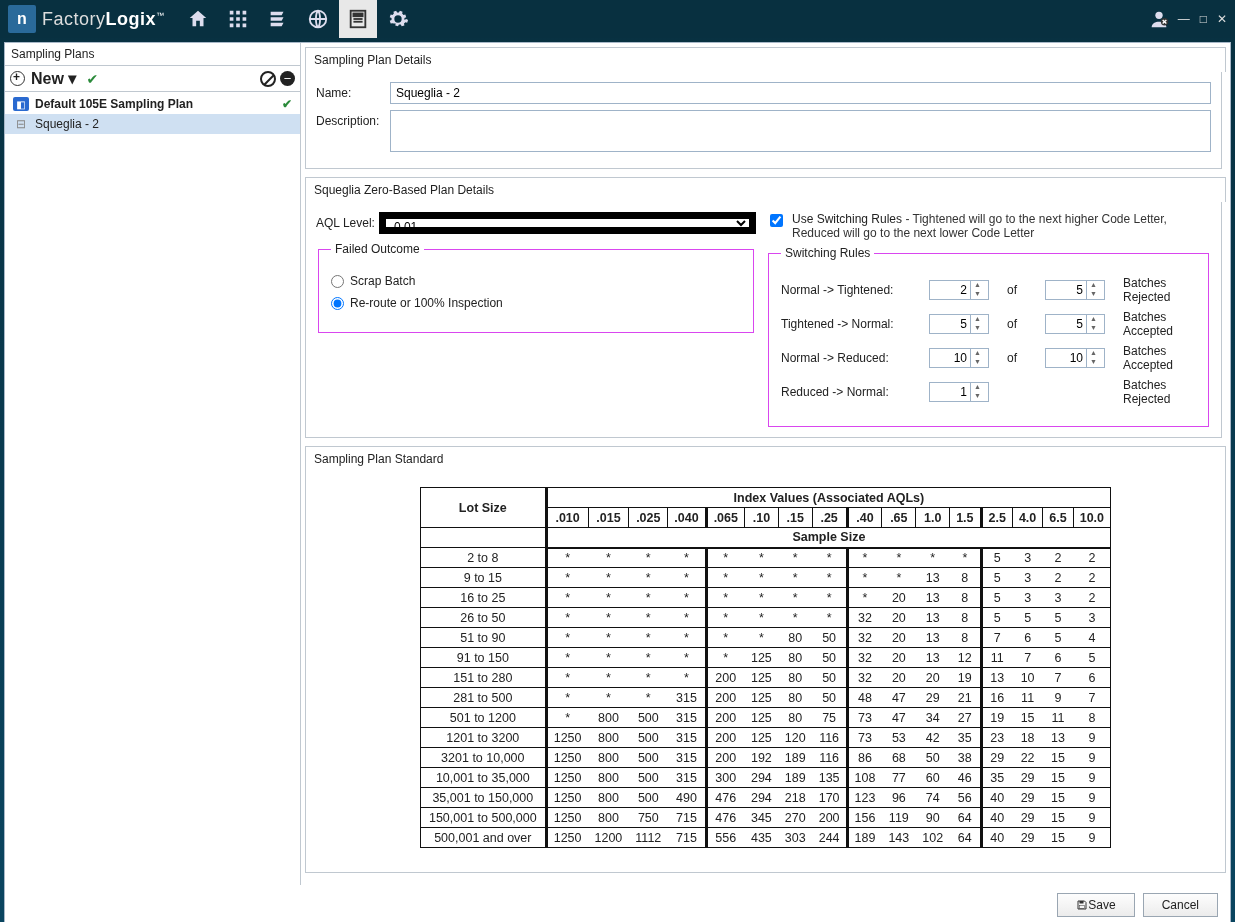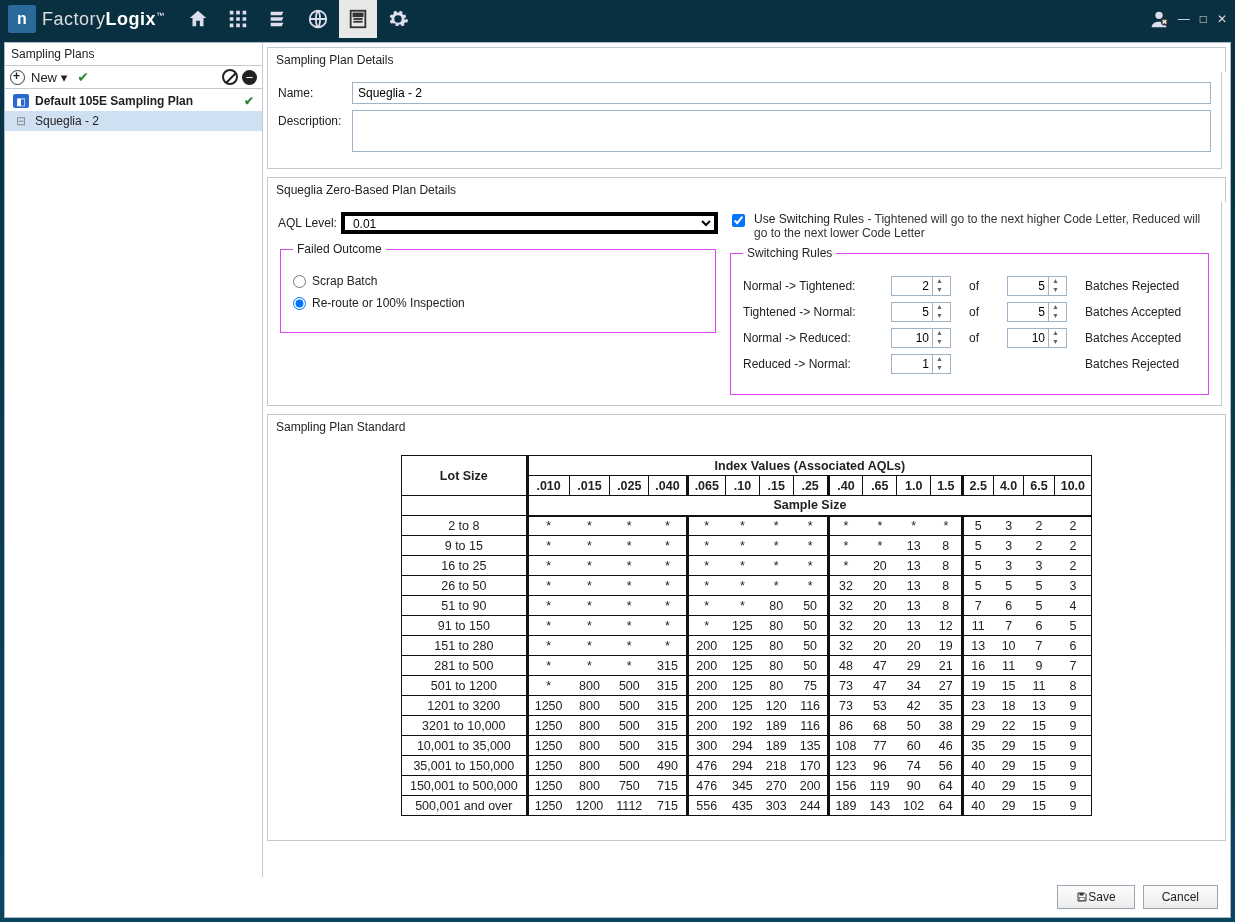--- a/index.html
+++ b/index.html
@@ -19,26 +19,26 @@
 .spacer { flex:1; }
 .win-ctrl { display:flex; gap:10px; align-items:center; color:#ddd; }
 .win-ctrl span { font-size:12px; cursor:default; }
 
 
 .content { flex:1; padding:4px; }
 .panel-root { background:#fff; height:100%; border:1px solid #a8b8c8; display:flex; flex-direction:column; }
 .work { flex:1; display:flex; overflow:hidden; }
 
 
-.sidebar { width:258px; border-right:1px solid #c0c8d0; display:flex; flex-direction:column; }
+.sidebar { width:296px; border-right:1px solid #c0c8d0; display:flex; flex-direction:column; }
 .side-head { border-bottom:1px solid #c0c8d0; padding:4px 6px; font-size:12px; display:flex; align-items:center; }
 .side-tool { border-bottom:1px solid #c0c8d0; padding:3px 5px; display:flex; align-items:center; gap:4px; }
 .side-tool .circle-plus { width:15px; height:15px; border:1.5px solid #333; border-radius:50%; position:relative; display:inline-block; }
 .side-tool .circle-plus::before { content:"+"; position:absolute; top:-2px; left:2px; font-size:12px; font-weight:bold; }
-.side-tool .dd { font-size:13px; margin-left:2px; }
+.side-tool .dd { font-size:16px; margin-left:2px;font-weight:bold; }
 .side-tool .chk { color:#2a8a3a; font-size:14px; margin-left:6px; }
 .side-tool .right { margin-left:auto; display:flex; gap:4px; align-items:center; }
 .side-tool .ban { width:16px; height:16px; border:2px solid #222; border-radius:50%; position:relative; }
 .side-tool .ban::after { content:""; position:absolute; width:2px; height:14px; background:#222; transform:rotate(45deg); left:6px; top:0; }
 .side-tool .minus { width:15px; height:15px; background:#222; border-radius:50%; color:#fff; display:flex; align-items:center; justify-content:center; font-size:13px; line-height:1; }
 .tree { padding:2px 0; }
 .tree-item { display:flex; align-items:center; padding:3px 8px; gap:6px; cursor:default; }
 .tree-item.sel { background:#cfe0f2; }
 .tree-item .ico { width:16px; height:14px; display:inline-flex; align-items:center; justify-content:center; }
 .tree-item .ico.blue { background:#2a6ad0; color:#fff; border-radius:2px; font-size:10px; }
@@ -56,21 +56,21 @@
 .form-row label { width:74px; padding-top:4px; }
 .form-row input[type=text] { flex:1; border:1px solid #9fb3c8; padding:3px 5px; font-family:inherit; font-size:12px; height:22px; }
 .form-row textarea { flex:1; border:1px solid #9fb3c8; padding:4px 5px; font-family:inherit; font-size:12px; height:42px; resize:none; }
 
 
 .zb-grid { display:flex; gap:10px; }
 .zb-left { flex:0 0 440px; }
 .zb-right { flex:1; }
 .aql-row { display:flex; align-items:center; margin-bottom:8px; }
 .aql-row label { margin-right:4px; }
-.aql-row select { flex:1; border:4px solid #000000; height:22px; font-family:inherit; font-size:12px; background:#fff; padding:0 4px; }
+.aql-row select { flex:1; border:7px solid #000000; height:22px; font-family:inherit; font-size:12px; background:#fff; padding:0 4px; }
 fieldset.inner { border:1px solid #d946ef; padding:10px 12px 14px; }
 fieldset.inner legend { padding:0 4px; font-size:12px; }
 .radio-row { display:flex; align-items:center; gap:6px; margin:8px 0; font-size:12px; }
 .radio-row input { margin:0; }
 
 .use-sw { display:flex; align-items:flex-start; gap:6px; margin-bottom:6px; }
 .use-sw input { margin-top:2px; }
 .use-sw .txt { font-size:12px; }
 .use-sw .hint { color:#333; }
 

